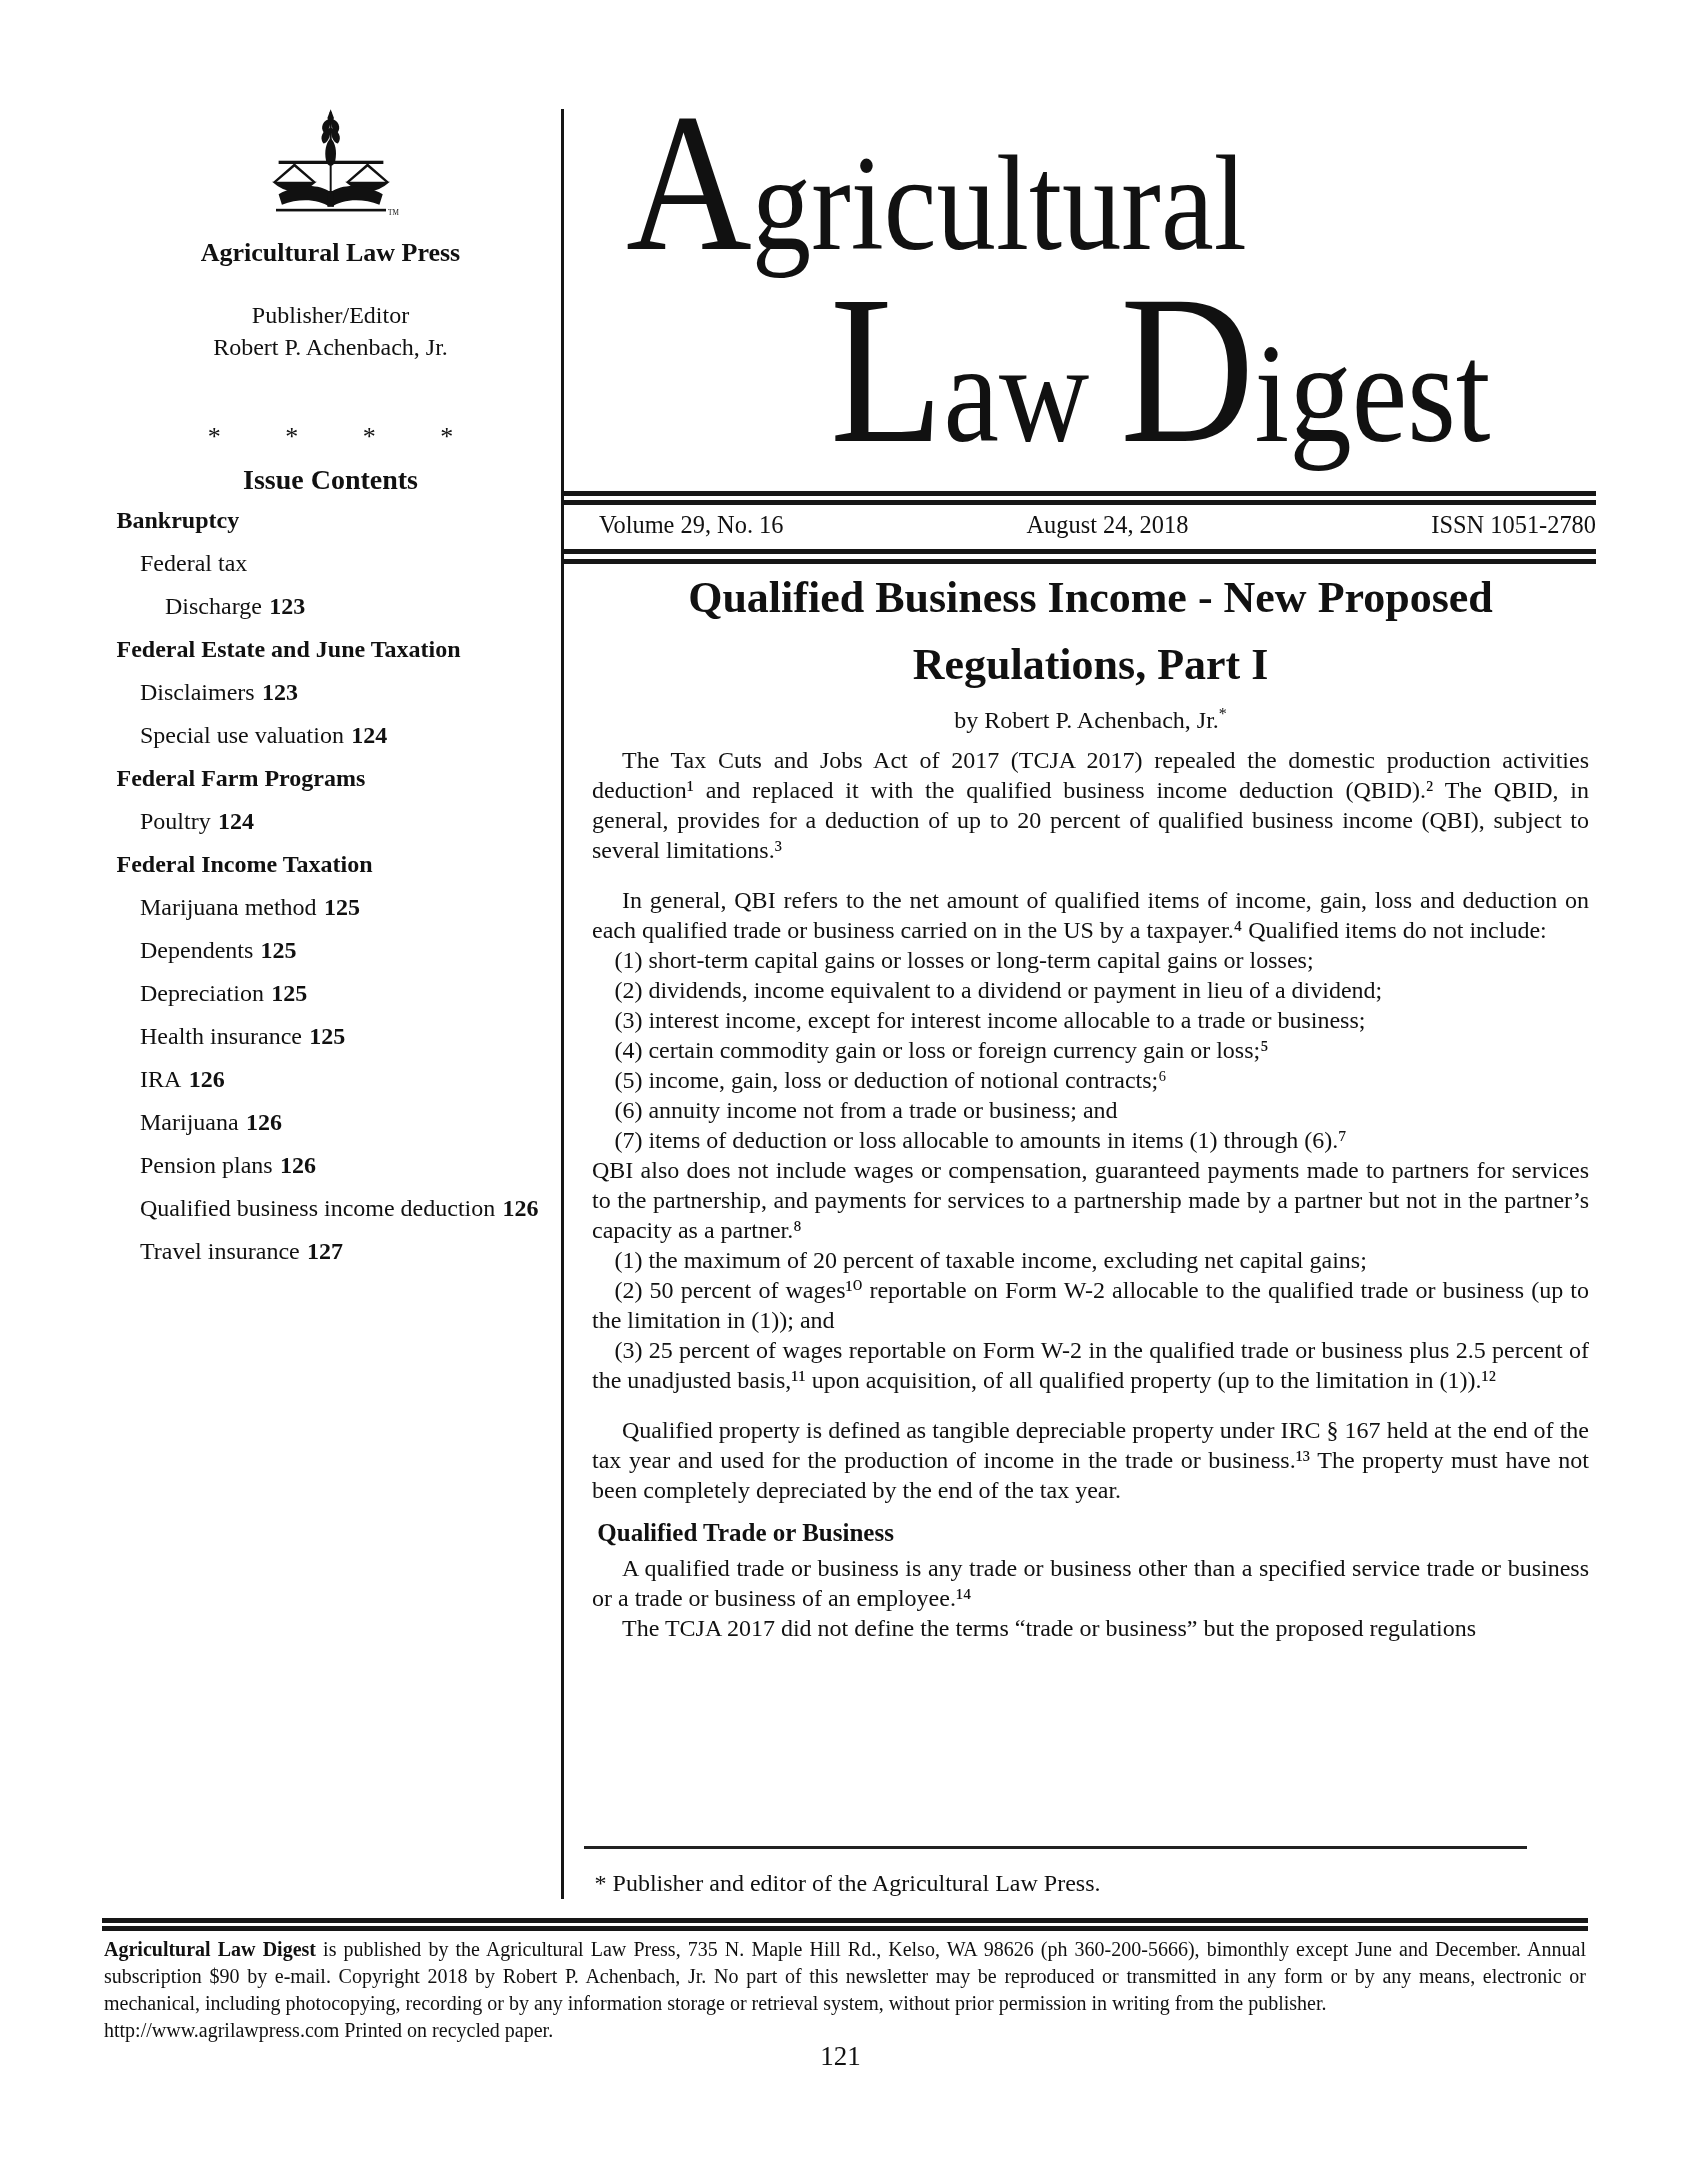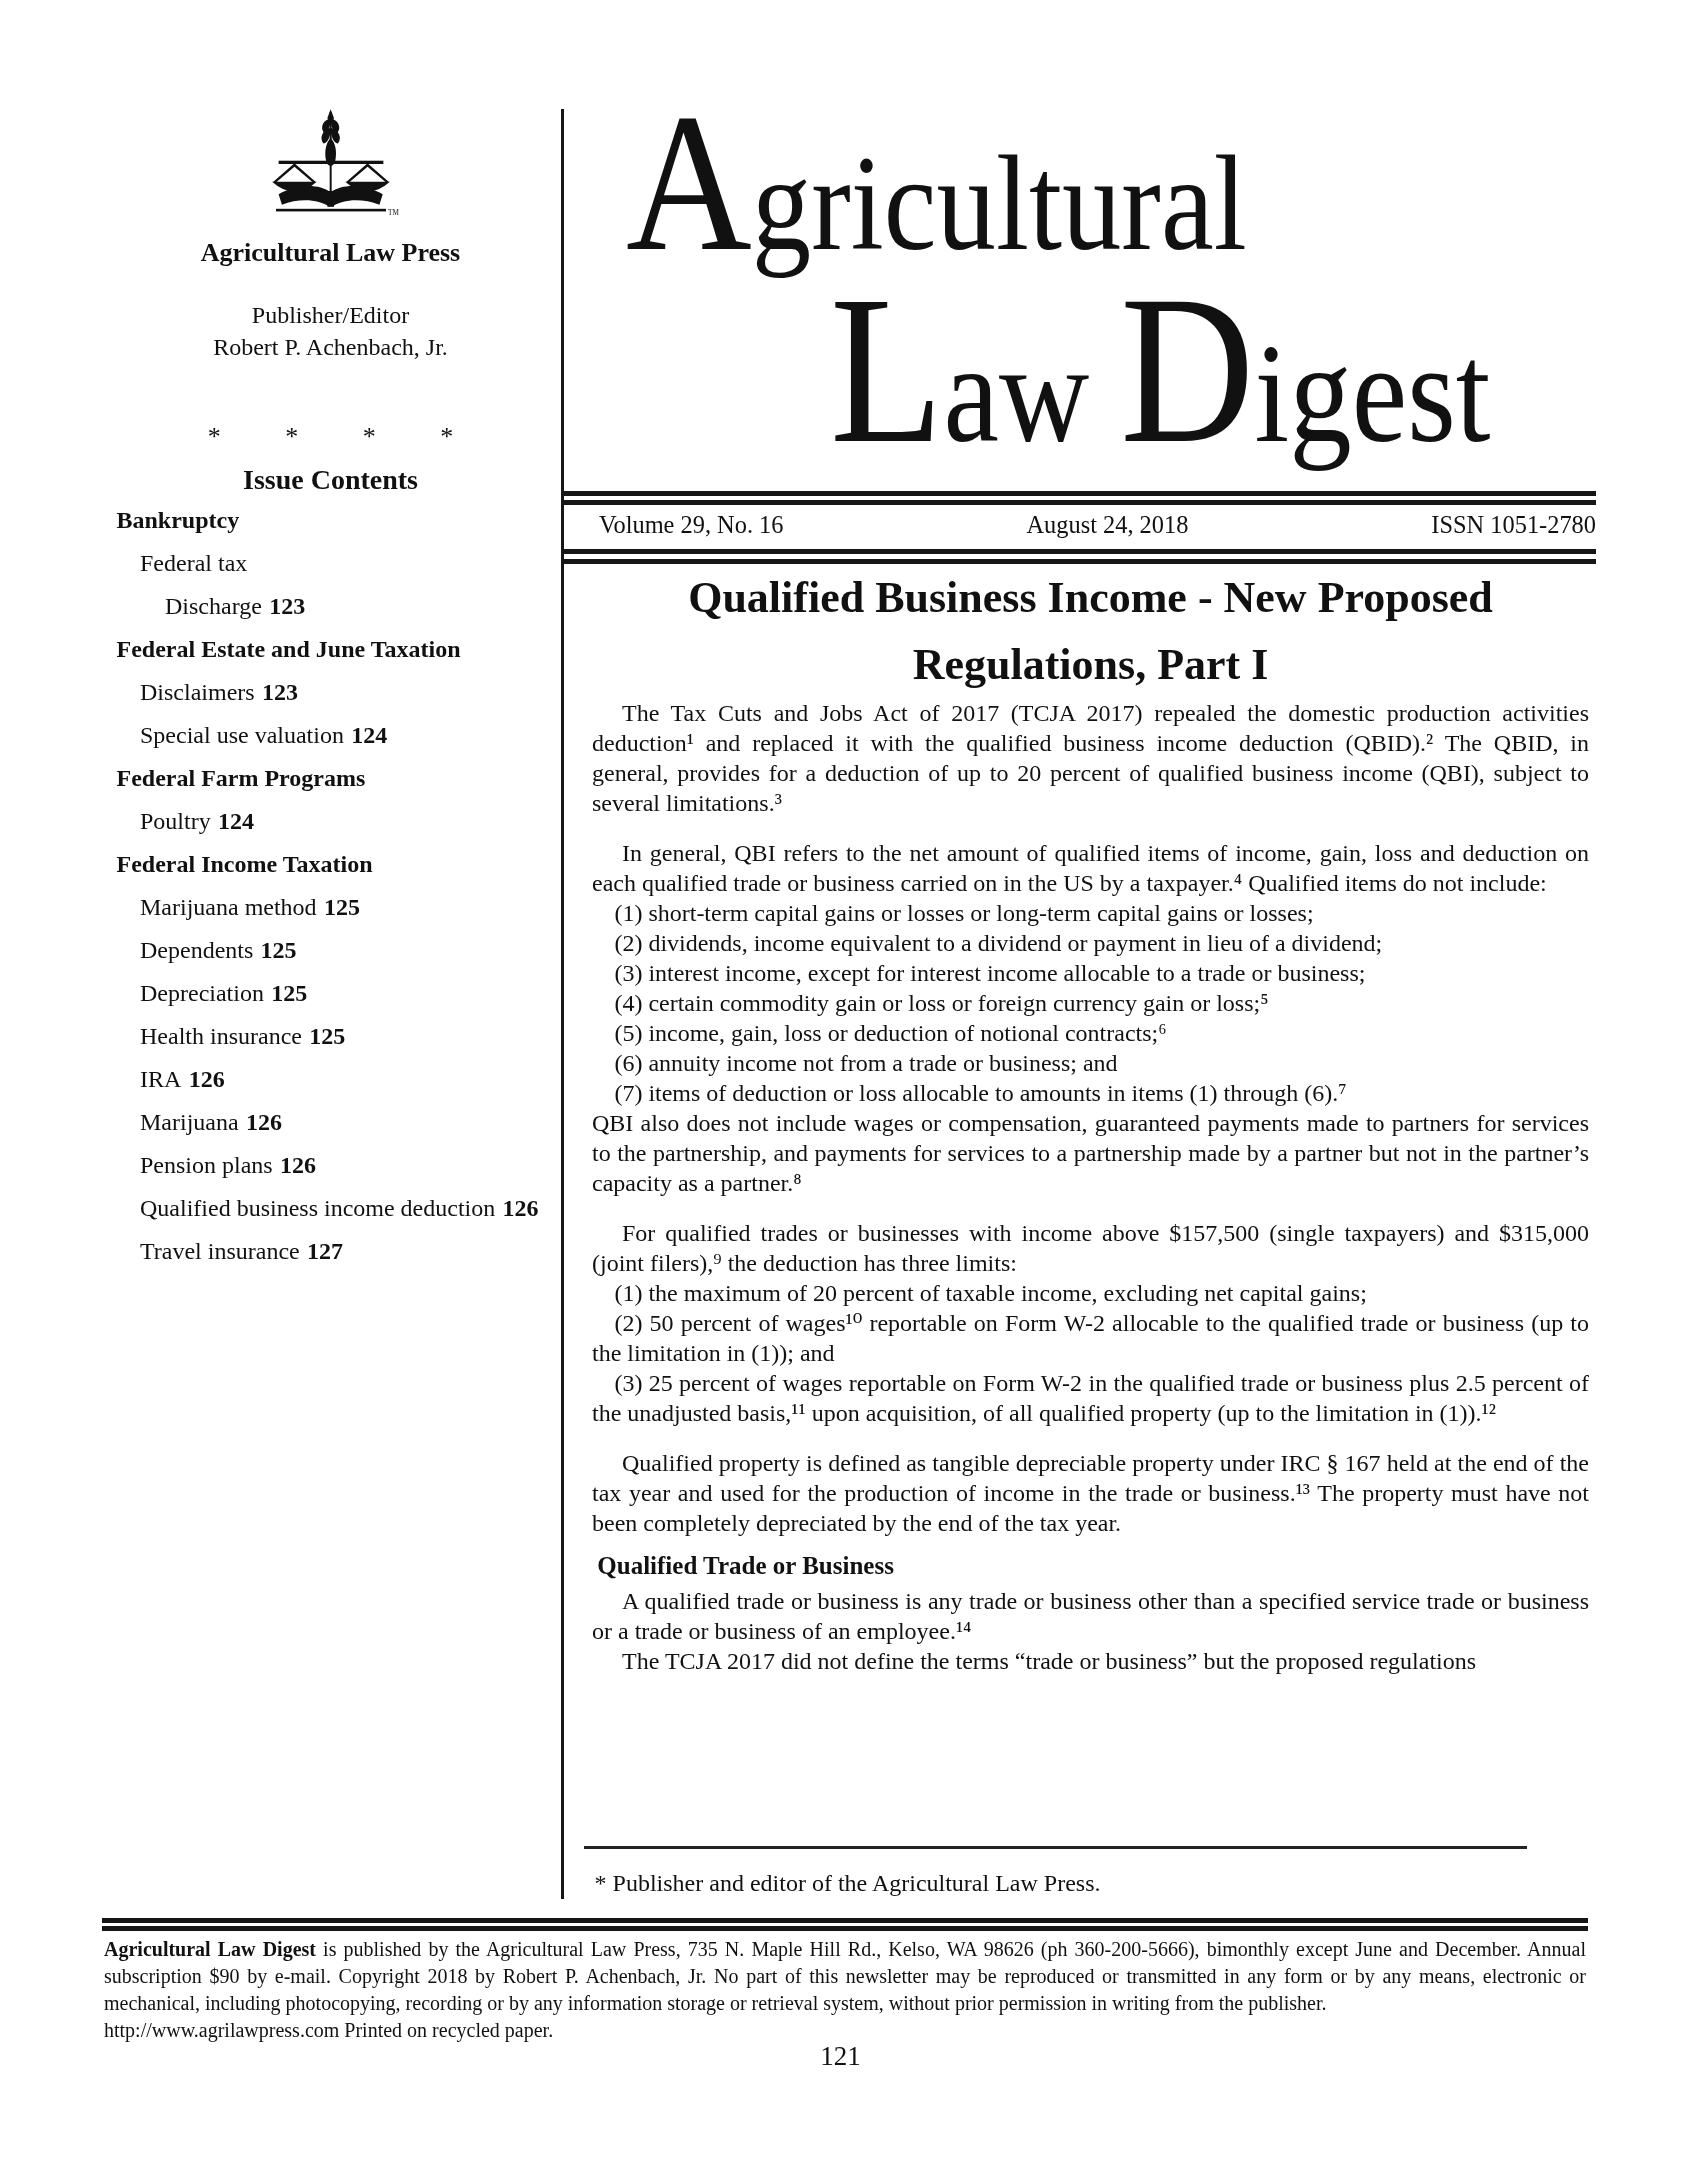--- a/index.html
+++ b/index.html
@@ -134,32 +134,32 @@
 
   <div class="volbar">
     <span>Volume 29, No. 16</span>
     <span>August 24, 2018</span>
     <span>ISSN 1051-2780</span>
   </div>
 
   <div class="article">
     <div class="art-title">Qualified Business Income - New Proposed</div>
     <div class="art-title">Regulations, Part I</div>
+    <div class="byline"><span>by Robert P. Achenbach, Jr.</span><sup>*</sup></div>
 
     <p class="body ind">The Tax Cuts and Jobs Act of 2017 (TCJA 2017) repealed the domestic production activities deduction¹ and replaced it with the qualified business income deduction (QBID).² The QBID, in general, provides for a deduction of up to 20 percent of qualified business income (QBI), subject to several limitations.³</p>
     <p class="body ind sp">In general, QBI refers to the net amount of qualified items of income, gain, loss and deduction on each qualified trade or business carried on in the US by a taxpayer.⁴ Qualified items do not include:</p>
     <p class="body item">(1) short-term capital gains or losses or long-term capital gains or losses;</p>
     <p class="body item">(2) dividends, income equivalent to a dividend or payment in lieu of a dividend;</p>
     <p class="body item">(3) interest income, except for interest income allocable to a trade or business;</p>
     <p class="body item">(4) certain commodity gain or loss or foreign currency gain or loss;⁵</p>
     <p class="body item">(5) income, gain, loss or deduction of notional contracts;⁶</p>
     <p class="body item">(6) annuity income not from a trade or business; and</p>
     <p class="body item">(7) items of deduction or loss allocable to amounts in items (1) through (6).⁷</p>
     <p class="body">QBI also does not include wages or compensation, guaranteed payments made to partners for services to the partnership, and payments for services to a partnership made by a partner but not in the partner’s capacity as a partner.⁸</p>
-    <p class="body ind sp">For qualified trades or businesses with income above $157,500 (single taxpayers) and $315,000 (joint filers),⁹ the deduction has three limits:</p>
     <p class="body item">(1) the maximum of 20 percent of taxable income, excluding net capital gains;</p>
     <p class="body item">(2) 50 percent of wages¹⁰ reportable on Form W-2 allocable to the qualified trade or business (up to the limitation in (1)); and</p>
     <p class="body item">(3) 25 percent of wages reportable on Form W-2 in the qualified trade or business plus 2.5 percent of the unadjusted basis,¹¹ upon acquisition, of all qualified property (up to the limitation in (1)).¹²</p>
     <p class="body ind sp">Qualified property is defined as tangible depreciable property under IRC § 167 held at the end of the tax year and used for the production of income in the trade or business.¹³ The property must have not been completely depreciated by the end of the tax year.</p>
     <h3 class="subhead">Qualified Trade or Business</h3>
     <p class="body ind">A qualified trade or business is any trade or business other than a specified service trade or business or a trade or business of an employee.¹⁴</p>
     <p class="body ind">The TCJA 2017 did not define the terms “trade or business” but the proposed regulations</p>
   </div>
 
   <div class="footnote">

